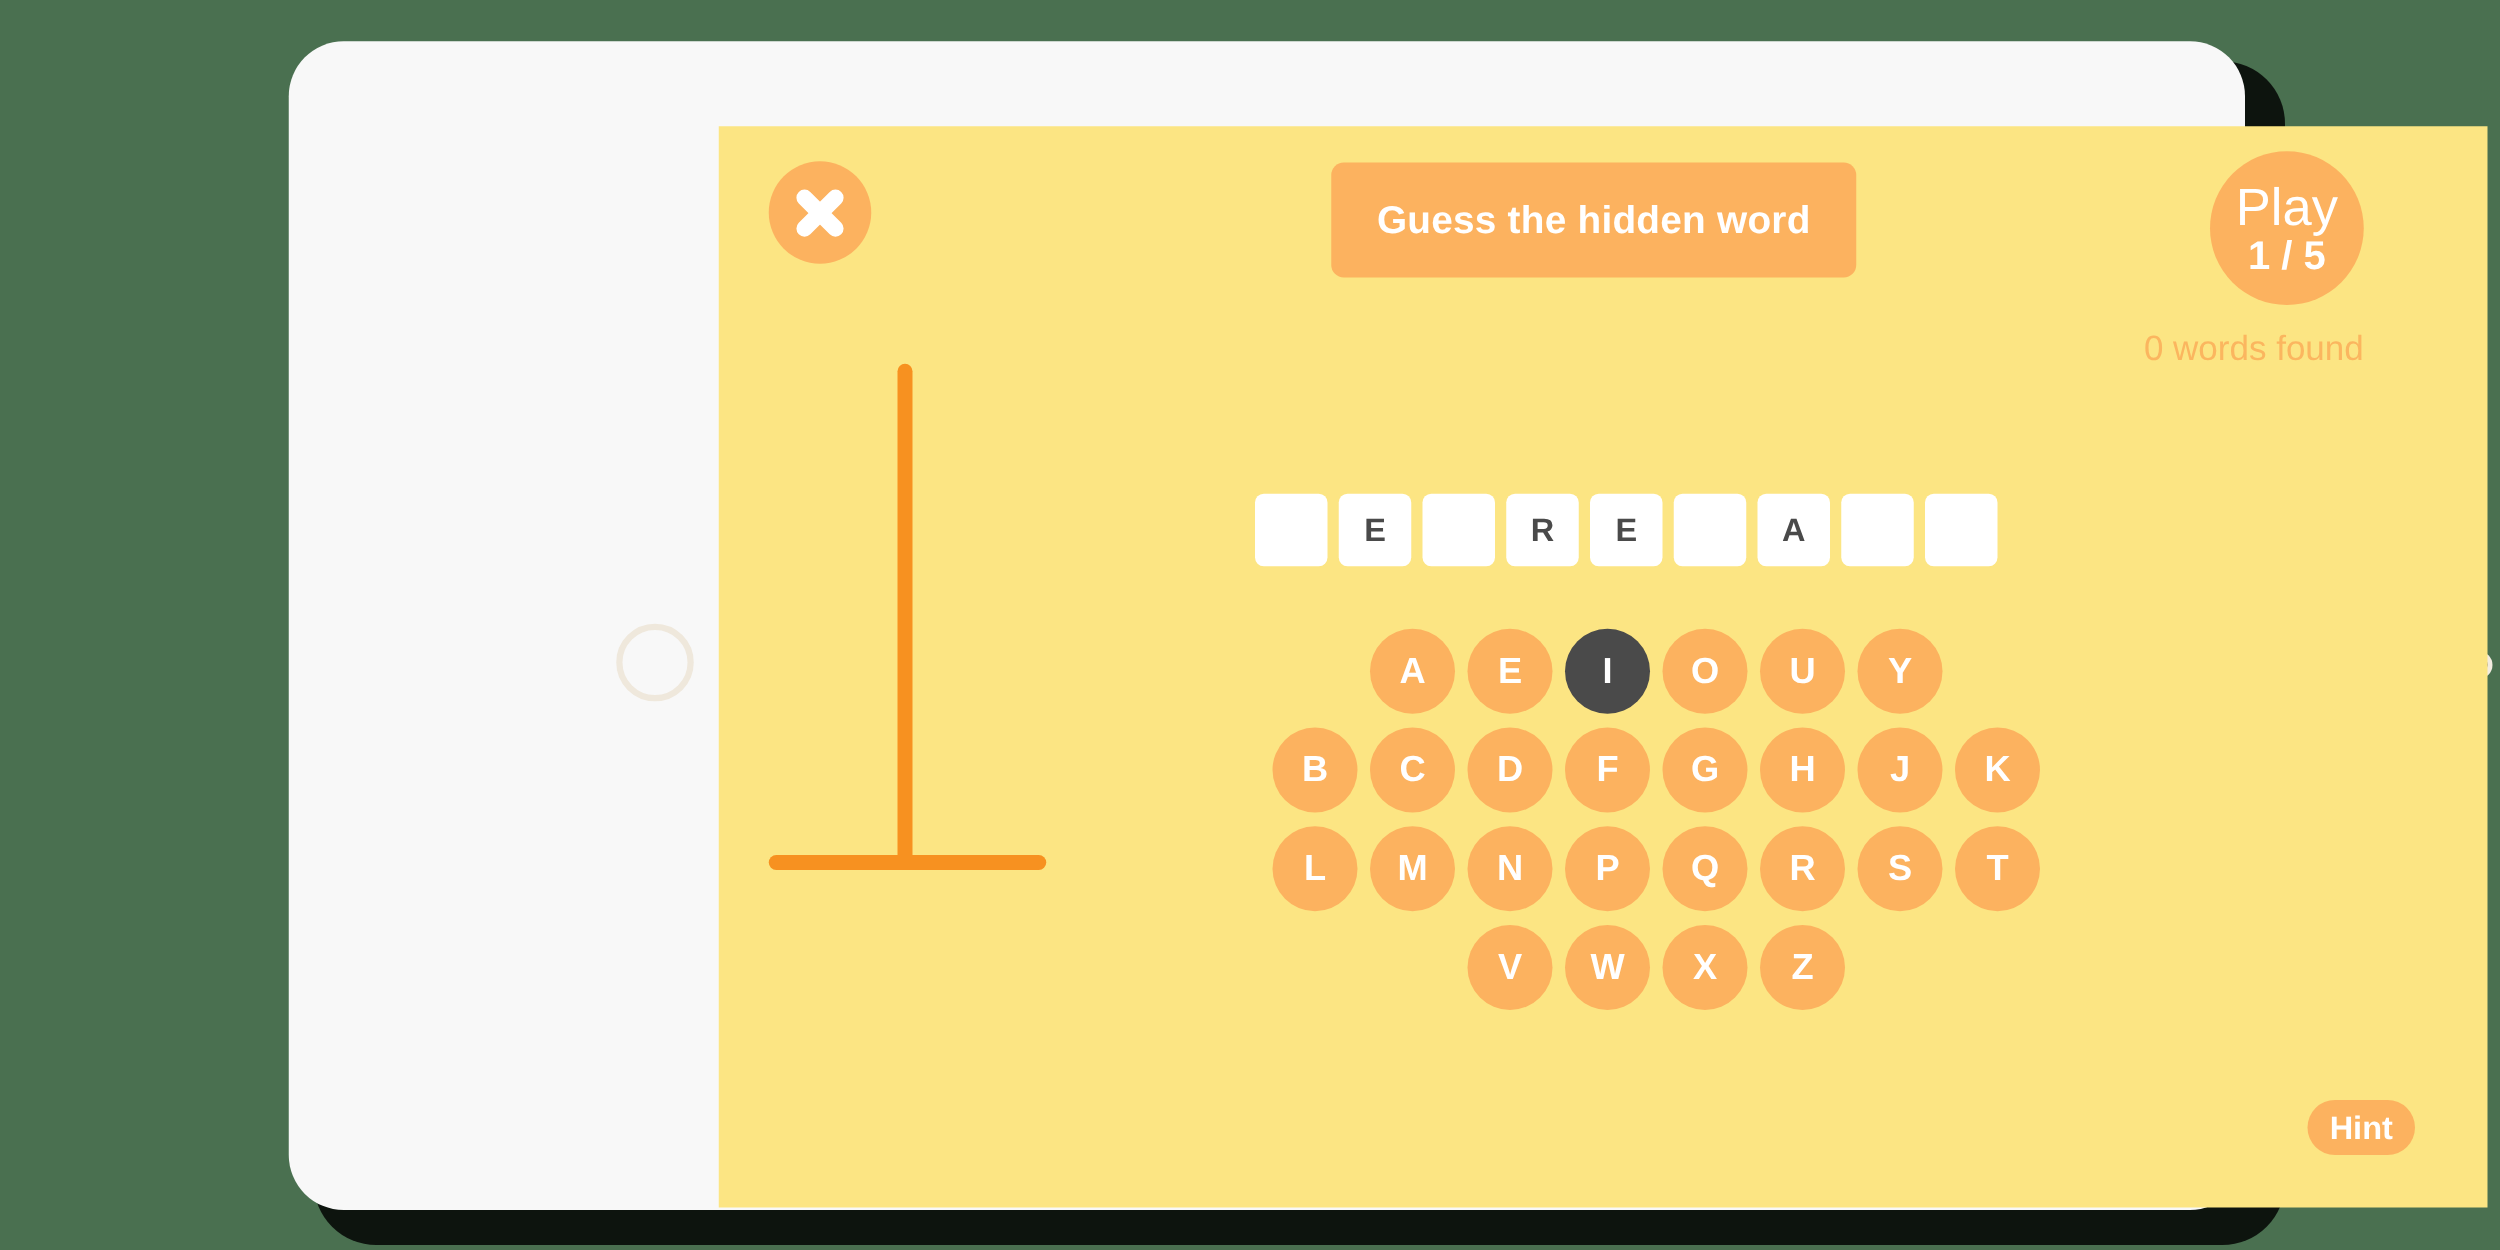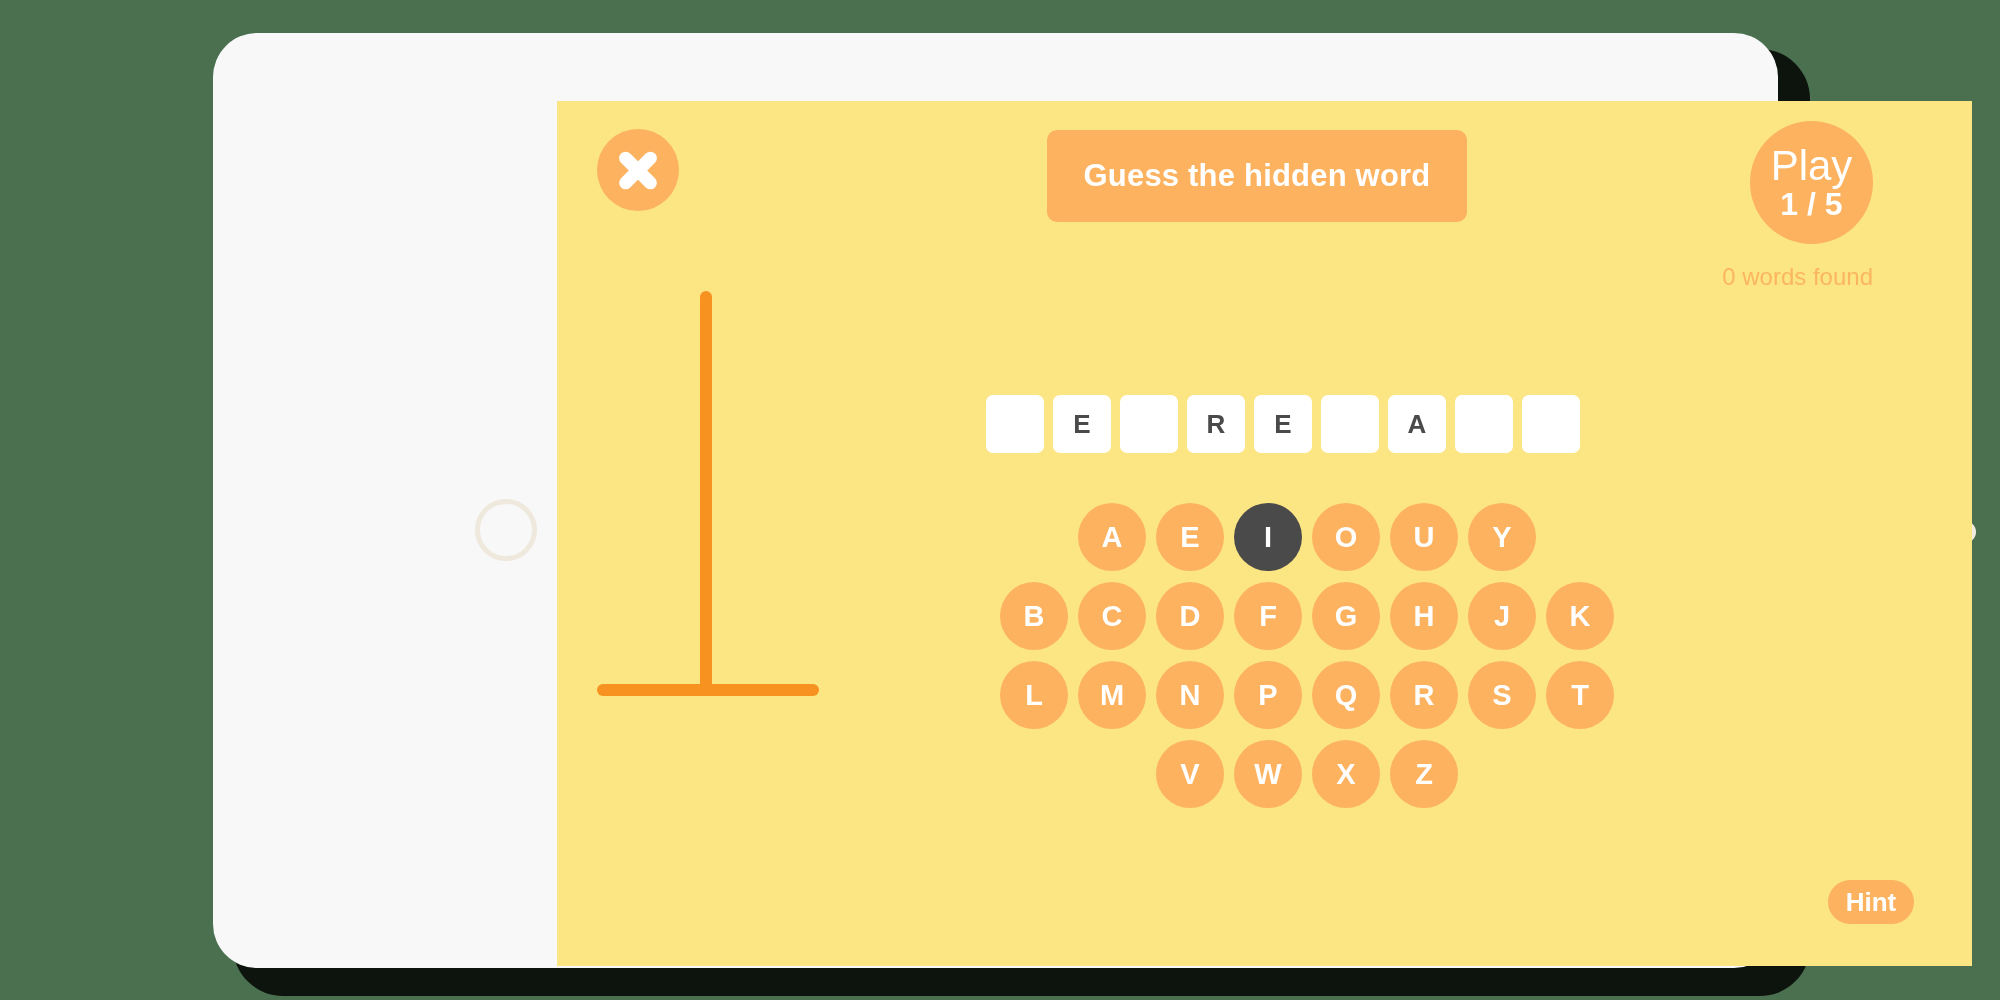--- a/index.html
+++ b/index.html
@@ -12,21 +12,21 @@
 
   body {
     background: #4a7050;
     font-family: "Liberation Sans", sans-serif;
     position: relative;
   }
 
   
   #tablet-device {
     position: absolute;
-    left: 213px;
+    left: 231px;
     top: 33px;
     width: 1565px;
     height: 935px;
     background: #f8f8f8;
     border-radius: 44px;
     box-shadow: 26px 22px 0 6px rgba(0,0,0,0.82);
   }
 
   #home-button {
     position: absolute;
@@ -141,21 +141,21 @@
   }
 
   
   #words-found-text {
     position: absolute;
     left: 800px;
     top: 162px;
     width: 516px;
     text-align: right;
     color: #fbb65f;
-    font-size: 24px;
+    font-size: 28px;
   }
 
   
   #word-tiles {
     position: absolute;
     left: 429px;
     top: 294px;
     display: flex;
     gap: 9px;
   }

